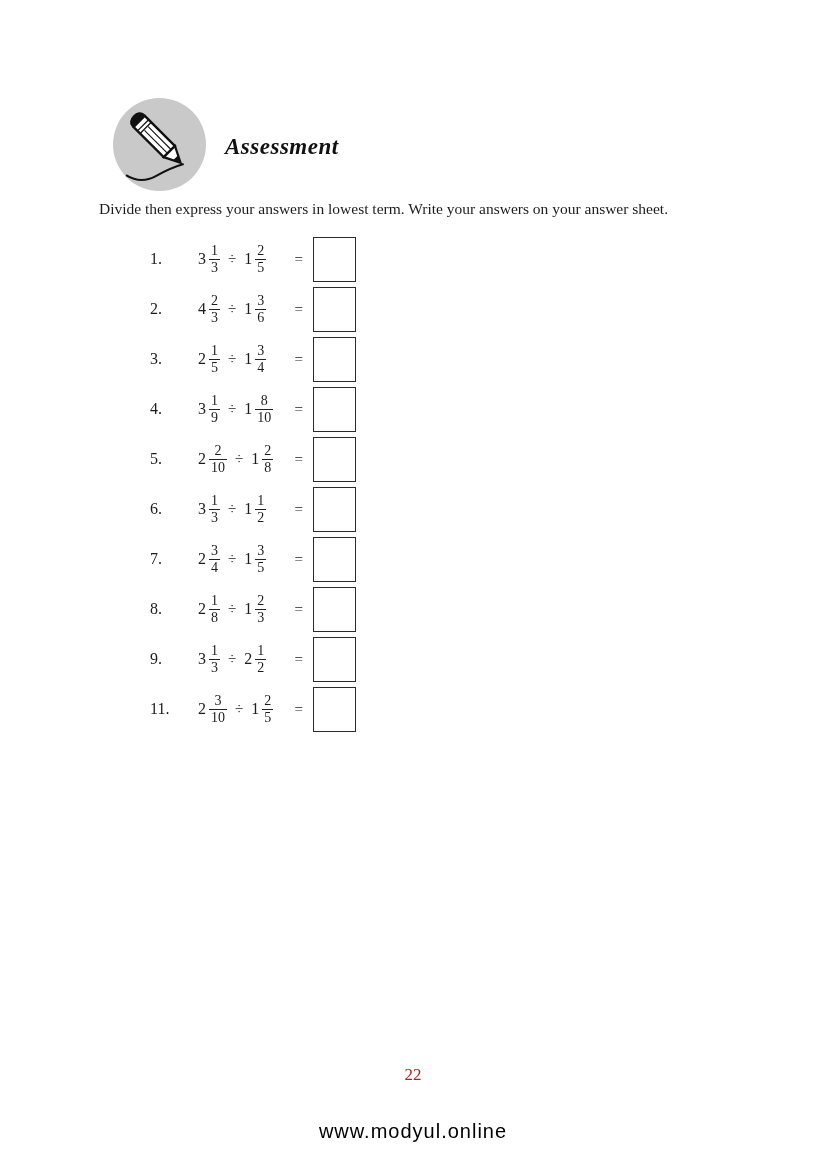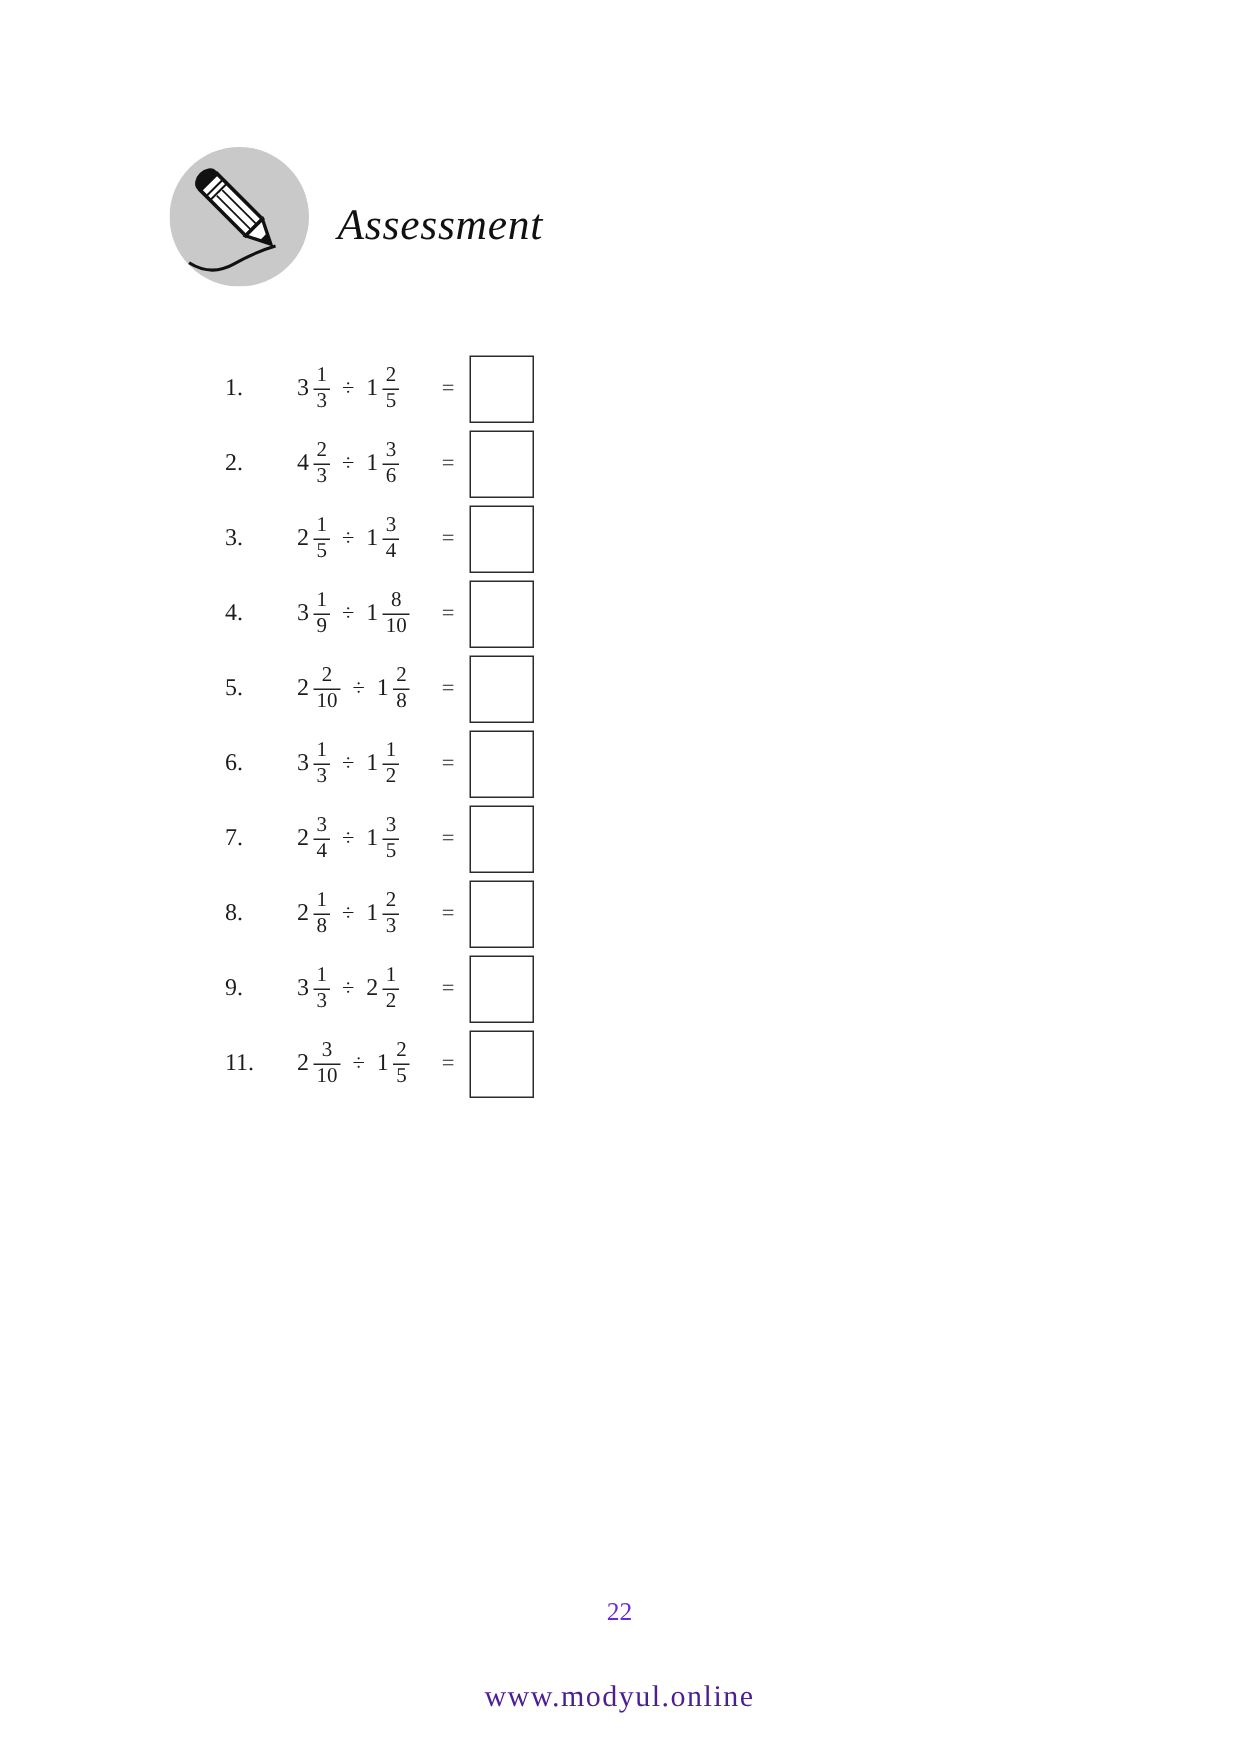--- a/index.html
+++ b/index.html
@@ -19,22 +19,22 @@
     position: absolute;
     left: 113px;
     top: 98px;
     width: 93px;
     height: 93px;
   }
   .page-title {
     position: absolute;
     left: 225px;
     top: 134px;
-    font-size: 29px;
-    font-weight: normal;
+    font-size: 23px;
+    font-weight: bold;
     font-style: italic;
     letter-spacing: 0.5px;
     color: #111;
   }
 
   
   .instructions {
     position: absolute;
     left: 99px;
     top: 199px;
@@ -97,32 +97,32 @@
   }
 
   
   .page-number {
     position: absolute;
     top: 1065px;
     left: 0;
     width: 100%;
     text-align: center;
     font-size: 17px;
-    color: #6d28d9;
+    color: #b91c1c;
   }
   .watermark {
     position: absolute;
     top: 1120px;
     left: 0;
     width: 100%;
     text-align: center;
-    font-family: Liberation Serif, serif;
+    font-family: Liberation Sans, sans-serif;
     font-size: 20px;
     letter-spacing: 1px;
-    color: #4c1d95;
+    color: #000000;
   }
 </style>
 </head>
 <body>
 
 <div class="page">
 
   <div class="header-icon">
     <svg width="93" height="93" viewBox="0 0 100 100">
       <circle cx="50" cy="50" r="50" fill="#c9c9c9"></circle>
@@ -135,20 +135,21 @@
         <line x1="52.8" y1="27" x2="52.8" y2="62" stroke="#111" stroke-width="1.2"></line>
         <polygon points="41.5,62 58.5,62 50,79" fill="#ffffff" stroke="#111" stroke-width="2.4"></polygon>
         <polygon points="46.5,71.5 53.5,71.5 50,79.5" fill="#111"></polygon>
       </g>
       <path d="M14,83 Q30,93 46,84 T76,71" fill="none" stroke="#111" stroke-width="2.2"></path>
     </svg>
   </div>
 
   <div class="page-title">Assessment</div>
 
+  <div class="instructions">Divide then express your answers in lowest term. Write your answers on your answer sheet.</div>
 
   <div class="problems">
     <div class="problem-row">
       <span class="p-num">1.</span>
       <span class="mixed">
         <span class="whole">3</span>
         <span class="frac">
           <span class="num">1</span>
           <span class="den">3</span>
         </span>

